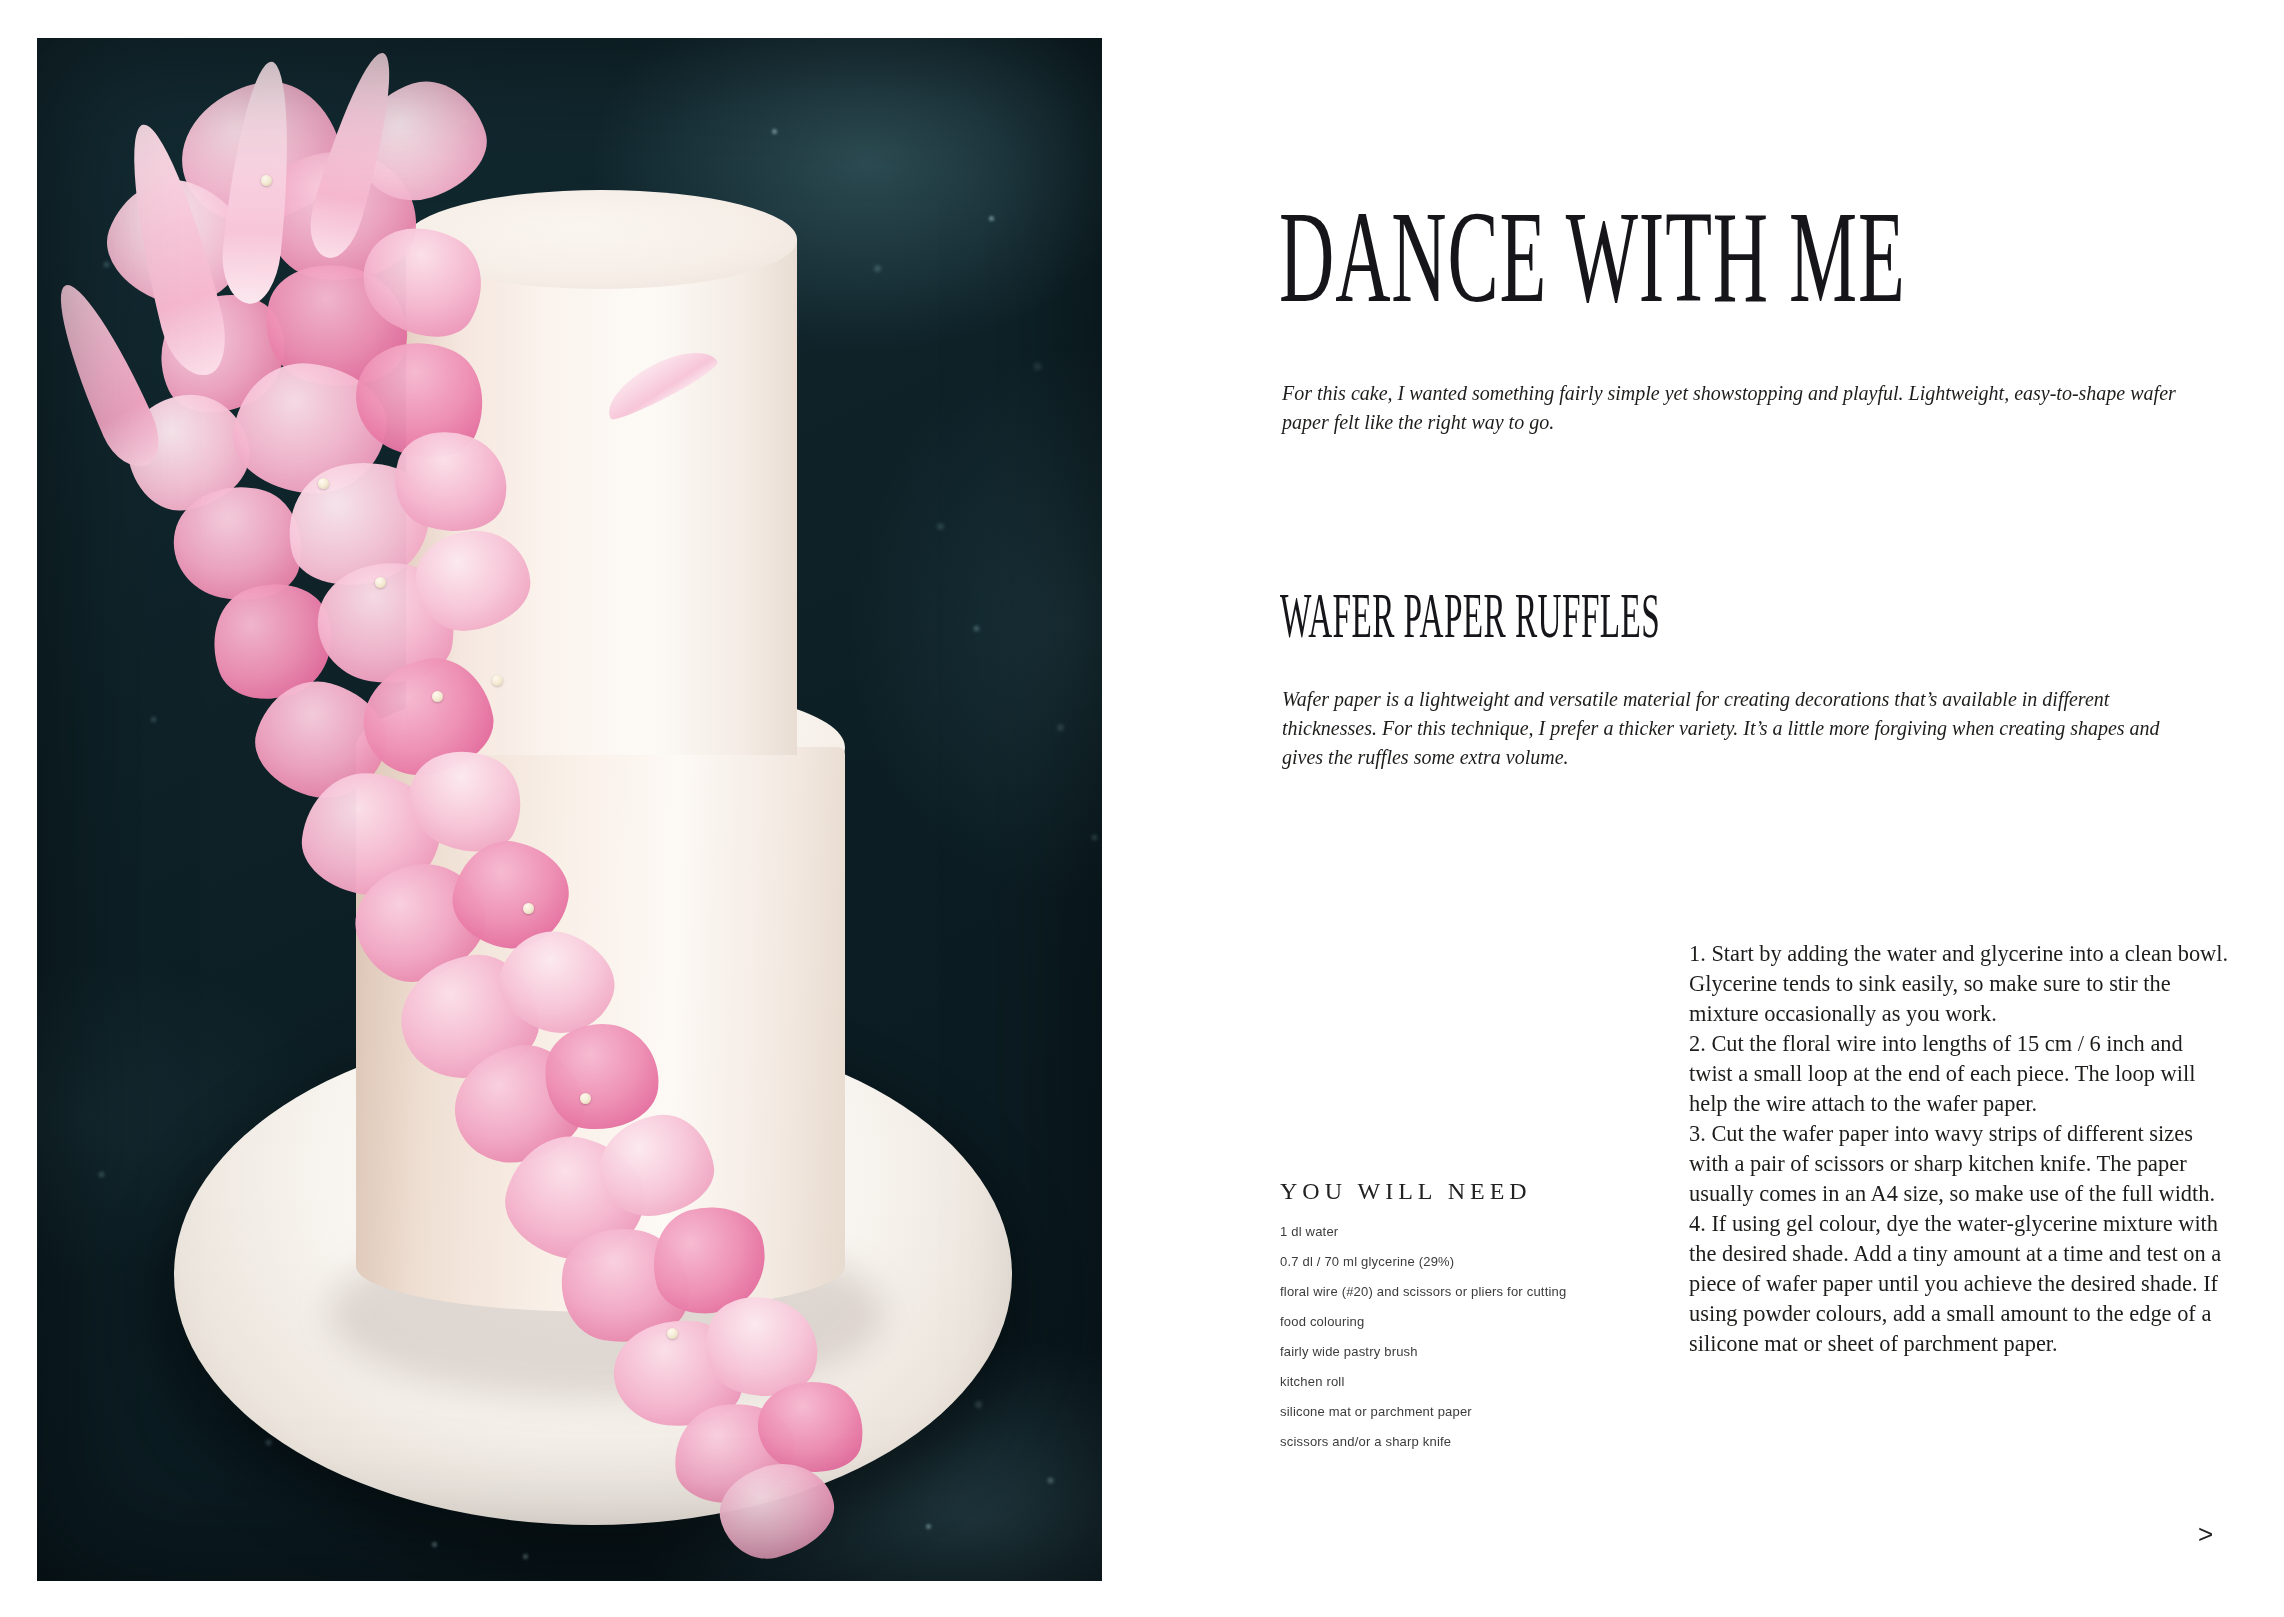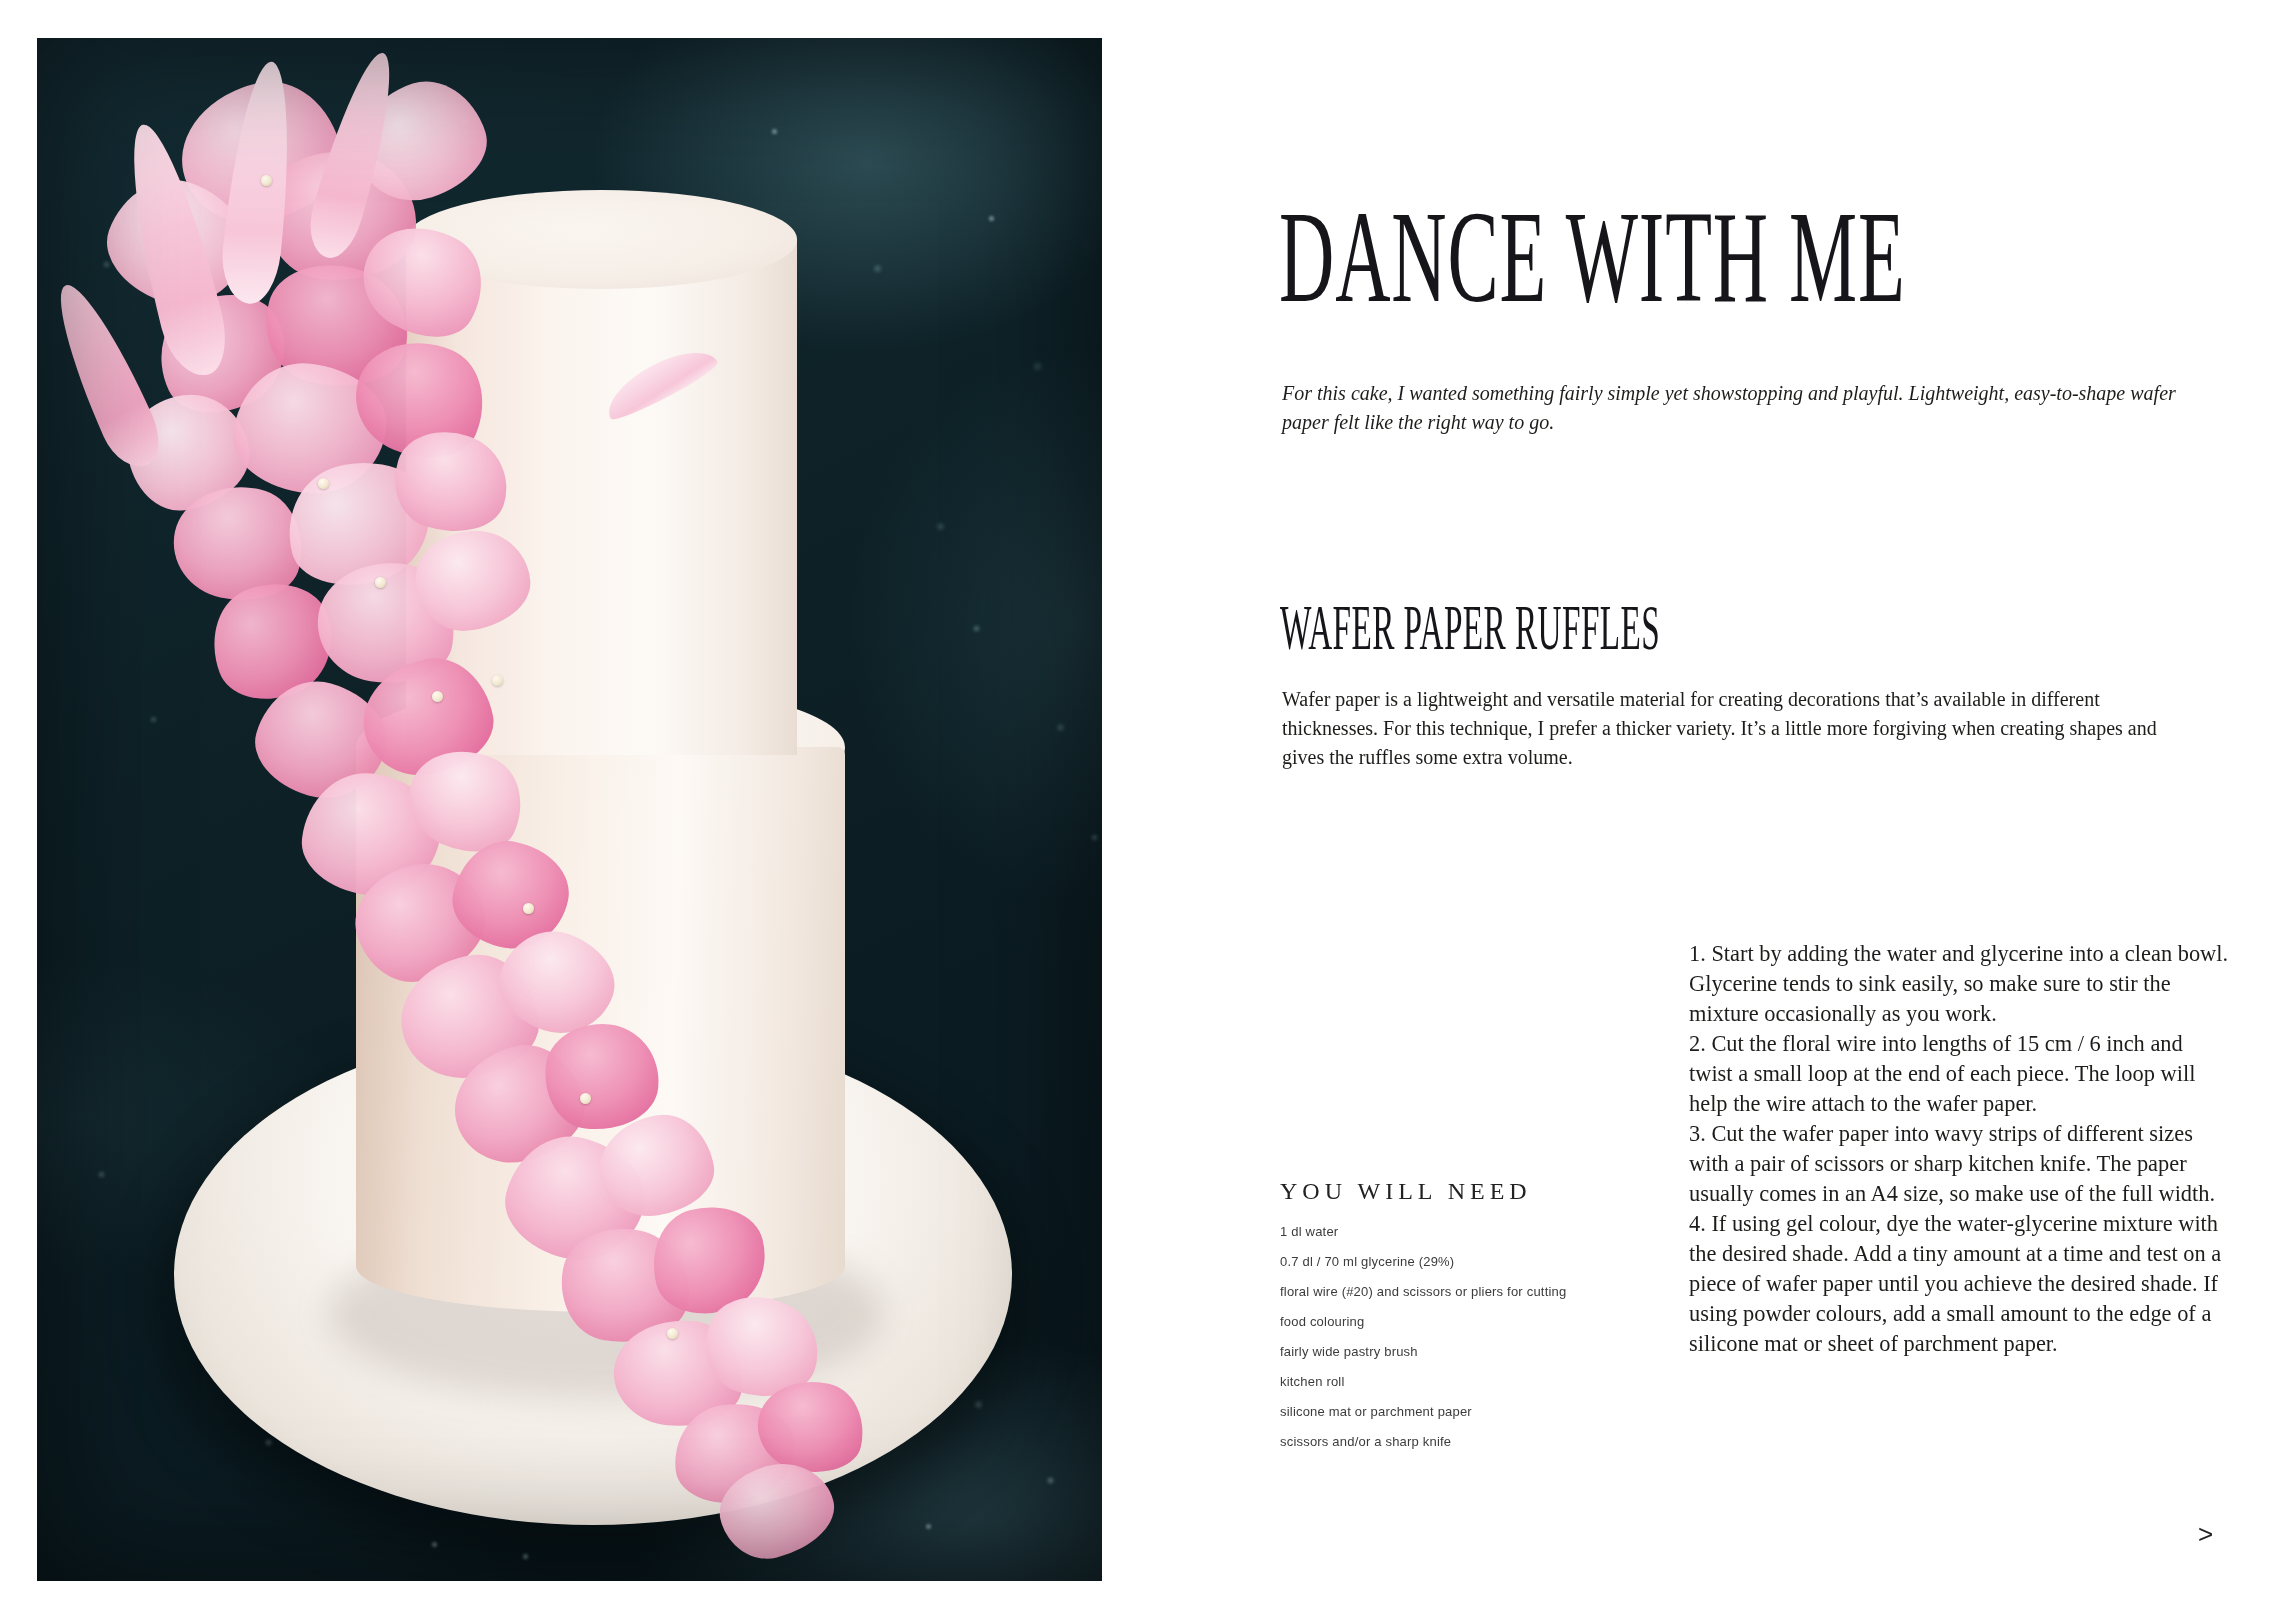--- a/index.html
+++ b/index.html
@@ -54,27 +54,27 @@
   
   .pageheader{position:absolute;left:1282px;top:67px;width:967px;display:flex;justify-content:flex-end;
     align-items:baseline;font-size:16px;letter-spacing:2px;color:#2a2a28;white-space:nowrap;}
   .pageheader .sep{margin:0 10.6px;letter-spacing:0;}
   .pageheader .pagenum{font-size:23px;letter-spacing:0.4px;margin-left:30px;color:#1d1d1b;}
 
   .condense{display:inline-block;transform-origin:0 50%;white-space:nowrap;}
   .booktitle{position:absolute;left:1279px;top:191px;font-size:132px;line-height:1;font-weight:400;
     letter-spacing:1.5px;color:#15151a;margin:0;}
   .booktitle .condense{transform:scaleX(.58);}
-  .sectiontitle{position:absolute;left:1280px;top:596px;font-size:64px;line-height:1;font-weight:400;
+  .sectiontitle{position:absolute;left:1280px;top:584px;font-size:64px;line-height:1;font-weight:400;
     letter-spacing:0.8px;color:#15151a;margin:0;}
   .sectiontitle .condense{transform:scaleX(.52);}
 
   .intro{position:absolute;left:1282px;top:379px;width:922px;font-style:italic;font-size:20px;
     line-height:29px;margin:0;color:#1d1d1b;}
-  .techdesc{position:absolute;left:1282px;top:685px;width:907px;font-size:20px;
+  .techdesc{position:absolute;left:1282px;top:685px;width:907px;font-style:italic;font-size:20px;
     line-height:29px;margin:0;color:#1d1d1b;}
 
   .need{position:absolute;left:1280px;top:1178px;width:395px;}
   .need h3{margin:0 0 12px 0;font-size:24px;font-weight:400;letter-spacing:5px;color:#222;}
   .need ul{list-style:none;margin:0;padding:0;font-family:"Liberation Sans",sans-serif;
     font-size:13px;line-height:30px;color:#3c3c3c;letter-spacing:0.2px;}
 
   .steps{position:absolute;left:1689px;top:939px;width:542px;font-size:22.4px;line-height:30px;color:#1d1d1b;}
   .steps p{margin:0;}
 

